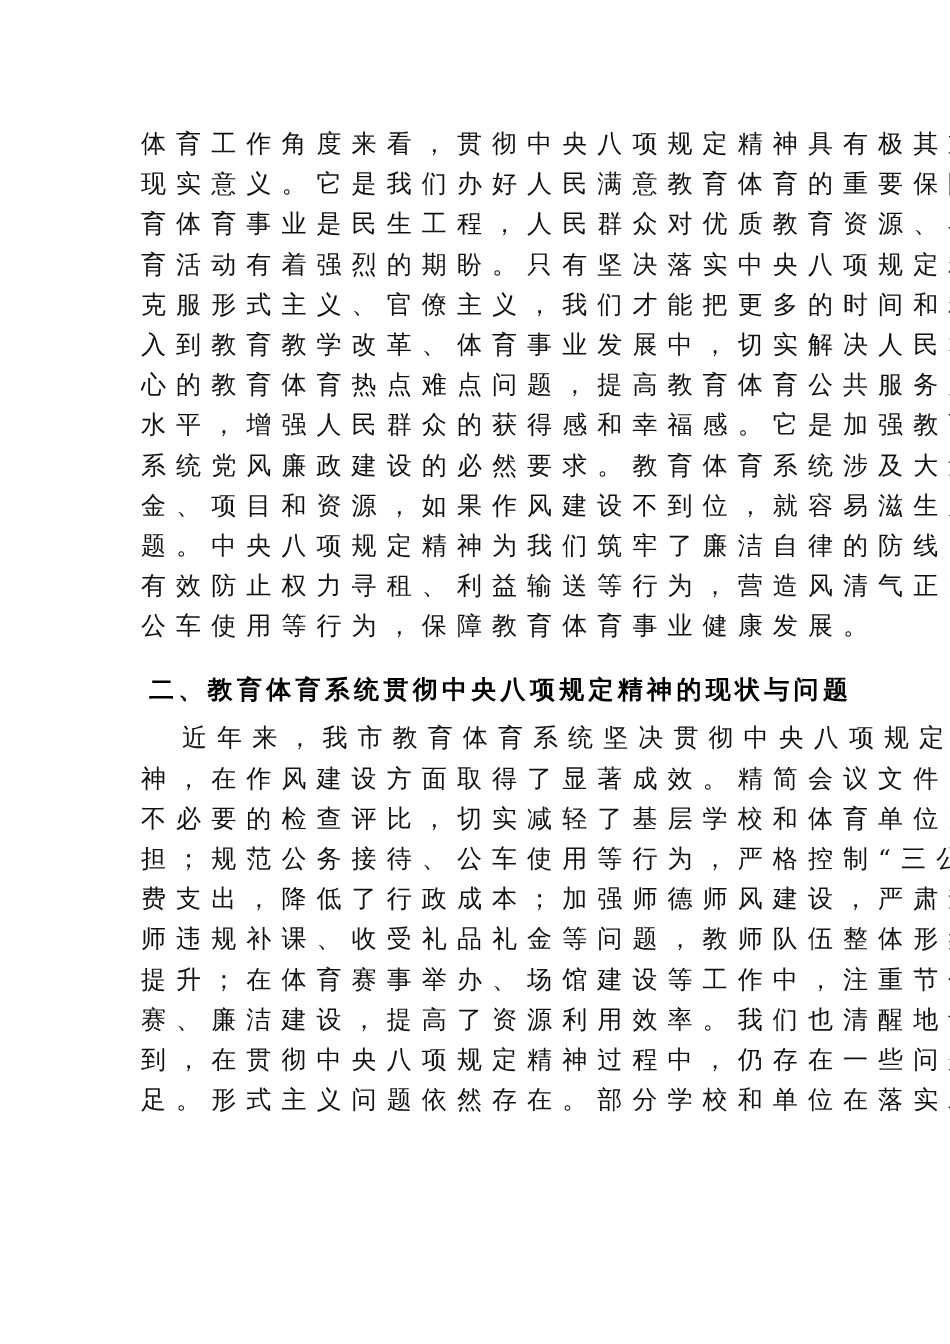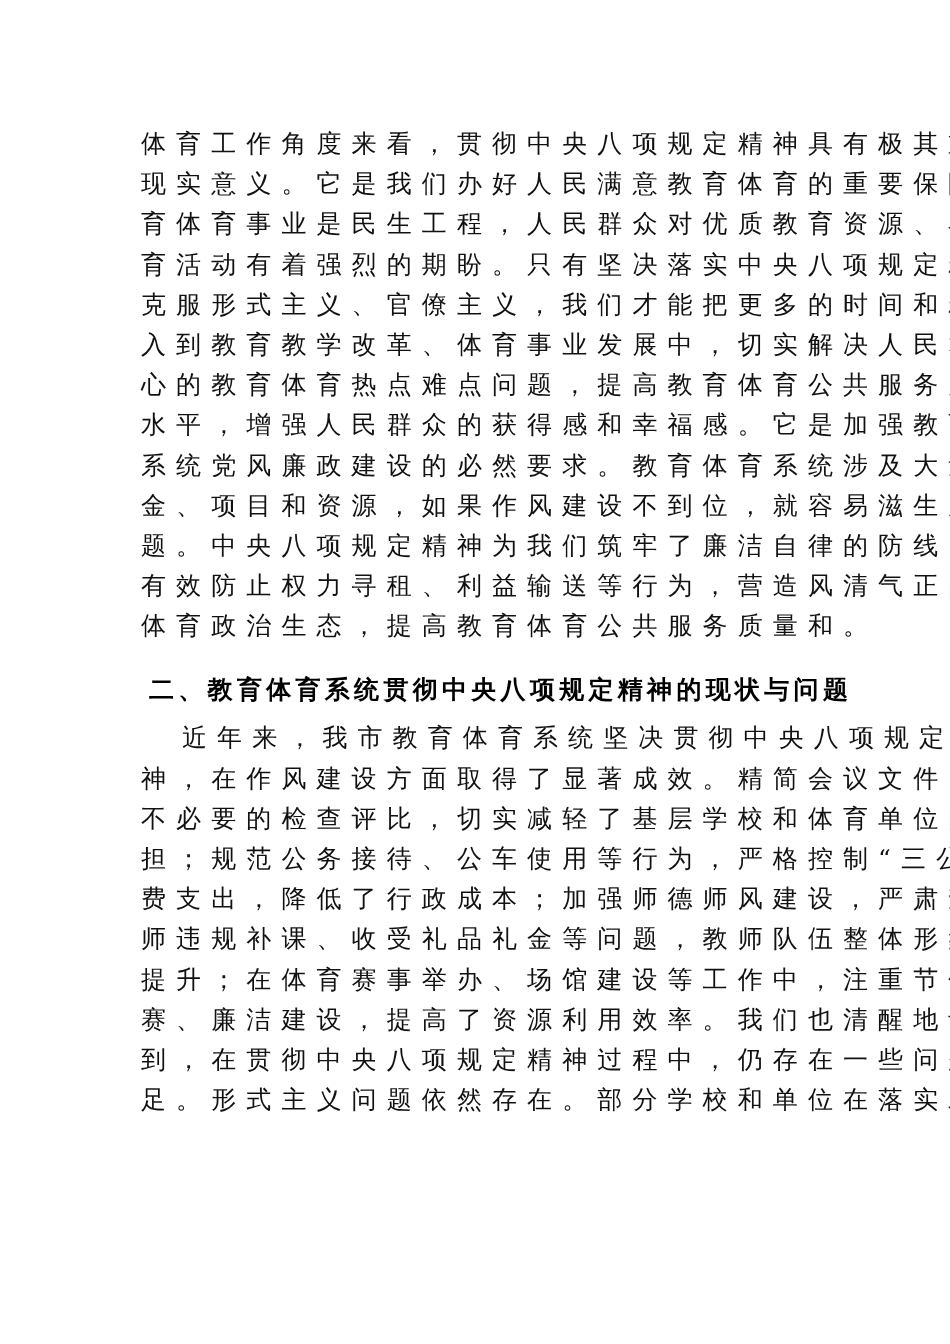--- a/index.html
+++ b/index.html
@@ -38,21 +38,21 @@
     <div class="line">育体育事业是民生工程，人民群众对优质教育资源、丰富体</div>
     <div class="line">育活动有着强烈的期盼。只有坚决落实中央八项规定精神，</div>
     <div class="line">克服形式主义、官僚主义，我们才能把更多的时间和精力投</div>
     <div class="line">入到教育教学改革、体育事业发展中，切实解决人民群众关</div>
     <div class="line">心的教育体育热点难点问题，提高教育体育公共服务质量和</div>
     <div class="line">水平，增强人民群众的获得感和幸福感。它是加强教育体育</div>
     <div class="line">系统党风廉政建设的必然要求。教育体育系统涉及大量的资</div>
     <div class="line">金、项目和资源，如果作风建设不到位，就容易滋生腐败问</div>
     <div class="line">题。中央八项规定精神为我们筑牢了廉洁自律的防线，能够</div>
     <div class="line">有效防止权力寻租、利益输送等行为，营造风清气正的教育</div>
-    <div class="line">体育政治生态，提高教育体育公共服务质量和。</div>
+    <div class="line">公车使用等行为，保障教育体育事业健康发展。</div>
   </div>
 
   <div class="heading">二、教育体育系统贯彻中央八项规定精神的现状与问题</div>
 
   <div>
     <div class="line indent">近年来，我市教育体育系统坚决贯彻中央八项规定精</div>
     <div class="line">神，在作风建设方面取得了显著成效。精简会议文件，减少</div>
     <div class="line">不必要的检查评比，切实减轻了基层学校和体育单位的负</div>
     <div class="line">担；规范公务接待、公车使用等行为，严格控制“三公”经</div>
     <div class="line">费支出，降低了行政成本；加强师德师风建设，严肃查处教</div>

